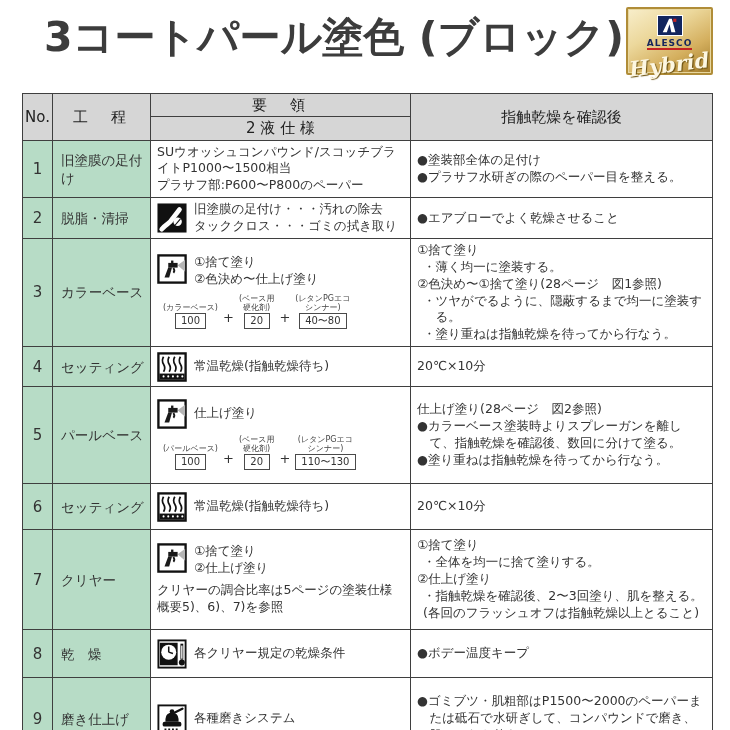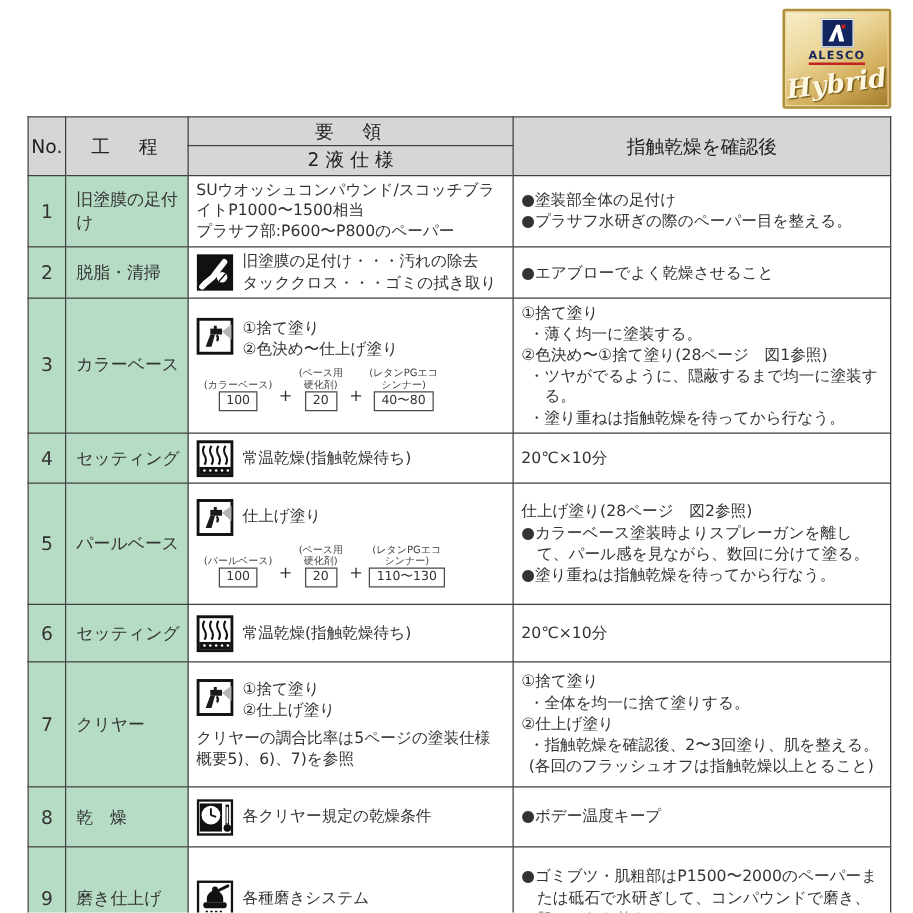--- a/index.html
+++ b/index.html
@@ -5,21 +5,21 @@
   html,body{margin:0;padding:0;background:#fff;}
   body{width:730px;height:730px;position:relative;overflow:hidden;
        font-family:"DejaVu Sans","Liberation Sans",sans-serif;color:#333;}
   .page{position:absolute;inset:0;background:#fff;}
 
   
   .title{position:absolute;left:44px;top:10px;font-size:41px;font-weight:700;
          color:#3c3c3c;letter-spacing:0px;white-space:nowrap;}
 
   
-  .logo{position:absolute;right:17px;top:7px;width:87px;height:80px;box-sizing:border-box;
+  .logo{position:absolute;right:17px;top:7px;width:87px;height:68px;box-sizing:border-box;
         border:2px solid #b08d38;border-radius:2px;
         background:linear-gradient(150deg,#f8eecb 0%,#ecd89c 35%,#d4af5e 68%,#a17a29 100%);
         box-shadow:inset 0 0 0 1px #e8d79f;display:flex;flex-direction:column;align-items:center;}
   .logo-mark{margin-top:6px;width:24px;height:21px;background:#12255e;border:1px solid #fff;
              display:flex;align-items:center;justify-content:center;}
   .logo-brand{font-size:9px;font-weight:700;color:#15265c;letter-spacing:1px;margin-top:2px;
               border-bottom:2px solid #c32222;line-height:1.15;}
   .logo-product{font-family:"DejaVu Serif","Liberation Serif",serif;font-style:italic;
                 font-weight:700;font-size:21px;color:#fdf7e2;margin-top:2px;
                 transform:rotate(-7deg);text-shadow:1px 1px 1px #6d5312;}
@@ -56,20 +56,21 @@
   .mix-box{border:1.5px solid #4a4a4a;padding:0px 5px;font-size:10px;margin-top:1px;
            background:#fff;min-width:14px;text-align:center;}
   .mix-plus{font-size:13px;padding-bottom:2px;}
   .note{display:block;margin-top:5px;}
 </style>
 </head>
 <body>
 
 <div class="page">
 
+  <div class="title">3コートパール塗色 (ブロック)</div>
 
   <div class="logo">
     <div class="logo-mark">
       <svg viewBox="0 0 24 21" width="22" height="19">
         <polygon points="4,18 11,3 14,3 18,18 13.5,18 11.5,9 8.5,18" fill="#ffffff"></polygon>
         <rect x="15.5" y="3" width="3.5" height="3.5" fill="#c32222"></rect>
       </svg>
     </div>
     <div class="logo-brand">ALESCO</div>
     <div class="logo-product">Hybrid</div>
@@ -238,21 +239,21 @@
             <span class="mix-plus">+</span>
             <span class="mix-group">
               <span class="mix-label">(レタンPGエコ</span>
               <span class="mix-label">シンナー)</span>
               <span class="mix-box">110〜130</span>
             </span>
           </div>
         </td>
         <td>
           <span class="line">仕上げ塗り(28ページ　図2参照)</span>
-          <span class="hang">●カラーベース塗装時よりスプレーガンを離して、パール感を見ながら、数回に分けて塗る。</span>
+          <span class="hang">●カラーベース塗装時よりスプレーガンを離して、指触乾燥を確認後、数回に分けて塗る。</span>
           <span class="hang">●塗り重ねは指触乾燥を待ってから行なう。</span>
         </td>
       </tr>
 
       <tr class="row-6">
         <td class="no-cell">6</td>
         <td class="process-cell">セッティング</td>
         <td>
           <div class="proc-flex vcenter">
             <span class="icon">

